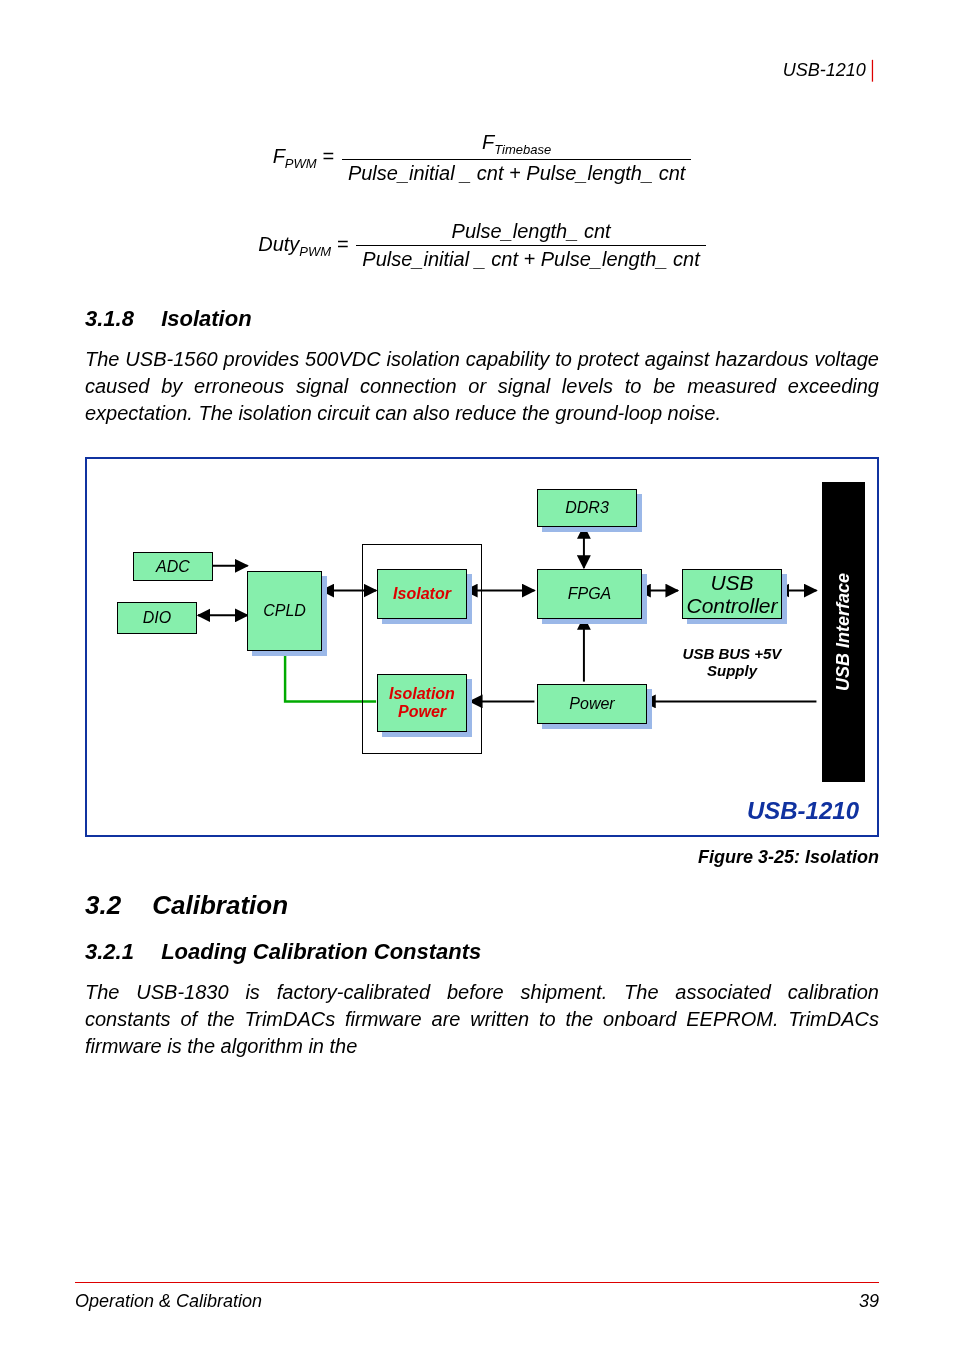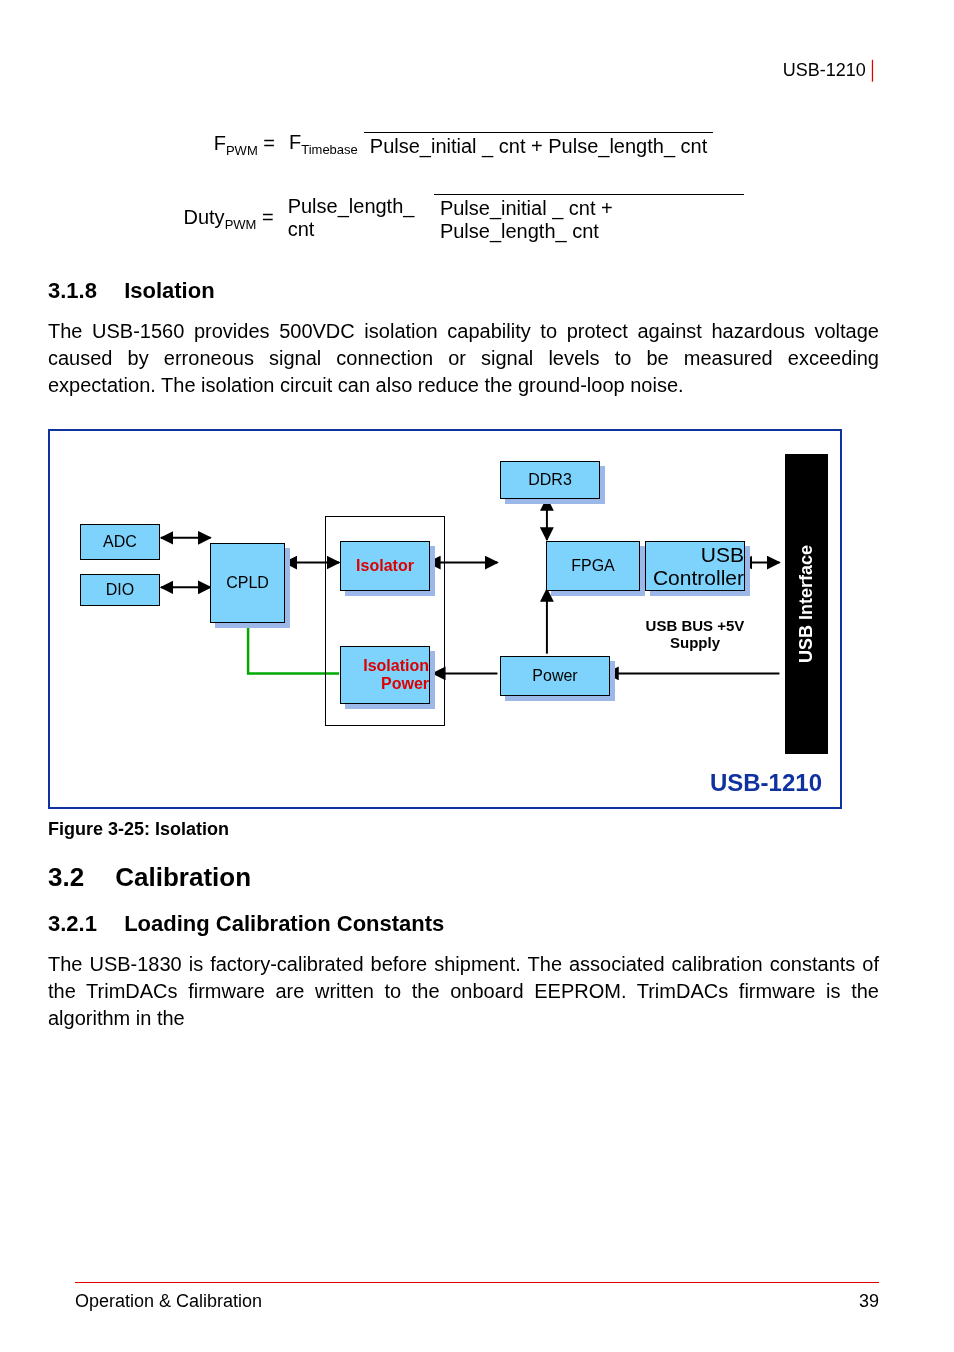--- a/index.html
+++ b/index.html
@@ -1,35 +1,35 @@
 <!DOCTYPE html>
 <html><head>
 <meta charset="utf-8">
 <style>
   * { box-sizing: border-box; margin: 0; padding: 0; }
   body { background: #fff; font-family: Arial, Helvetica, sans-serif; color: #000; width: 954px; height: 1352px; position: relative; }
-  .page { padding: 60px 75px 40px 48px; position: relative; height: 100%; }
+  .page { padding: 60px 75px 40px 85px; position: relative; height: 100%; font-style: italic; }
   .hdr { text-align: right; font-size: 18px; margin-bottom: 50px; }
   .hdr .bar { color: #d00; font-weight: bold; margin-left: 2px; }
   .eqwrap { margin: 0 auto 35px auto; width: 560px; }
   .eq { display: flex; align-items: center; justify-content: center; font-size: 20px; margin-bottom: 35px; }
   .eq .lhs { white-space: nowrap; margin-right: 8px; }
   .eq .sub { font-size: 13px; vertical-align: sub; }
-  .eq .frac { display: inline-flex; flex-direction: row; align-items: center; }
+  .eq .frac { display: inline-flex; flex-direction: column; align-items: center; }
   .eq .num { padding: 0 6px 2px 6px; }
   .eq .den { border-top: 1.5px solid #000; padding: 2px 6px 0 6px; }
   .h3 { font-size: 22px; font-weight: bold; margin-bottom: 14px; }
   .h3 .num318 { display: inline-block; width: 70px; }
   .para { font-size: 20px; line-height: 1.35; text-align: justify; margin-bottom: 30px; }
   .h2 { font-size: 26px; font-weight: bold; margin: 20px 0 18px 0; }
   .h2 .nm { display: inline-block; width: 60px; }
   .figwrap { margin-bottom: 10px; }
-  .figcap { text-align: left; font-weight: bold; font-size: 18px; margin: 10px 0 22px 0; }
+  .figcap { text-align: right; font-weight: bold; font-size: 18px; margin: 10px 0 22px 0; }
   .diagram { border: 2px solid #1032a0; width: 794px; height: 380px; position: relative; background: #fff; }
-  .box { position: absolute; background: #7dd3fc; border: 1.5px solid #000; text-align: right; display: flex; align-items: center; justify-content: center; font-size: 16px; }
+  .box { position: absolute; background: #86efac; border: 1.5px solid #000; text-align: center; display: flex; align-items: center; justify-content: center; font-size: 16px; }
   .shadow { box-shadow: 5px 5px 0 #9bb8e8; }
   .redtxt { color: #d00; font-weight: bold; }
   .isogrp { position: absolute; border: 1.5px solid #000; }
   .sideblk { position: absolute; background: #000; color: #fff; display: flex; align-items: center; justify-content: center; }
   .vtxt { writing-mode: vertical-rl; transform: rotate(180deg); font-weight: bold; font-size: 18px; }
   .lbl { position: absolute; font-size: 15px; font-weight: bold; text-align: center; line-height: 1.15; }
   .modelname { position: absolute; color: #1032a0; font-size: 24px; font-weight: bold; }
   svg.conn { position: absolute; left: 0; top: 0; width: 100%; height: 100%; pointer-events: none; }
   .ftr { position: absolute; bottom: 40px; left: 75px; right: 75px; border-top: 1.5px solid #d00; padding-top: 8px; font-size: 18px; display: flex; justify-content: space-between; }
 </style>
@@ -100,32 +100,32 @@
 
         <line x1="500" y1="225" x2="500" y2="160" stroke="#000" stroke-width="2" marker-end="url(#ah)"></line>
 
         <line x1="735" y1="245" x2="560" y2="245" stroke="#000" stroke-width="2" marker-end="url(#ah)"></line>
 
         <line x1="450" y1="245" x2="385" y2="245" stroke="#000" stroke-width="2" marker-end="url(#ah)"></line>
 
         <path d="M290 245 L198 245 L198 175" fill="none" stroke="#0a0" stroke-width="2.5" marker-end="url(#ahg)"></path>
       </svg>
 
-      <div class="box" style="left:30px; top:93px; width:80px; height:36px;">ADC</div>
+      <div class="box" style="left:46px; top:93px; width:80px; height:29px;">ADC</div>
       <div class="box" style="left:30px; top:143px; width:80px; height:32px;">DIO</div>
 
       <div class="box shadow" style="left:160px; top:112px; width:75px; height:80px;">CPLD</div>
 
       <div class="isogrp" style="left:275px; top:85px; width:120px; height:210px;"></div>
       <div class="box shadow redtxt" style="left:290px; top:110px; width:90px; height:50px;">Isolator</div>
       <div class="box shadow redtxt" style="left:290px; top:215px; width:90px; height:58px; line-height:1.1;">Isolation Power</div>
 
       <div class="box shadow" style="left:450px; top:30px; width:100px; height:38px;">DDR3</div>
 
-      <div class="box shadow" style="left:450px; top:110px; width:94px; height:50px;margin-left:46px;">FPGA</div>
+      <div class="box shadow" style="left:450px; top:110px; width:105px; height:50px;">FPGA</div>
 
       <div class="box shadow" style="left:450px; top:225px; width:110px; height:40px;">Power</div>
 
       <div class="box shadow" style="left:595px; top:110px; width:100px; height:50px; font-size:21px; line-height:1.1;">USB Controller</div>
 
       <div class="lbl" style="left:595px; top:170px; width:100px;margin-top:16px;">USB BUS +5V Supply</div>
 
       <div class="sideblk" style="left:735px; top:23px; width:43px; height:300px;">
         <span class="vtxt">USB Interface</span>
       </div>

